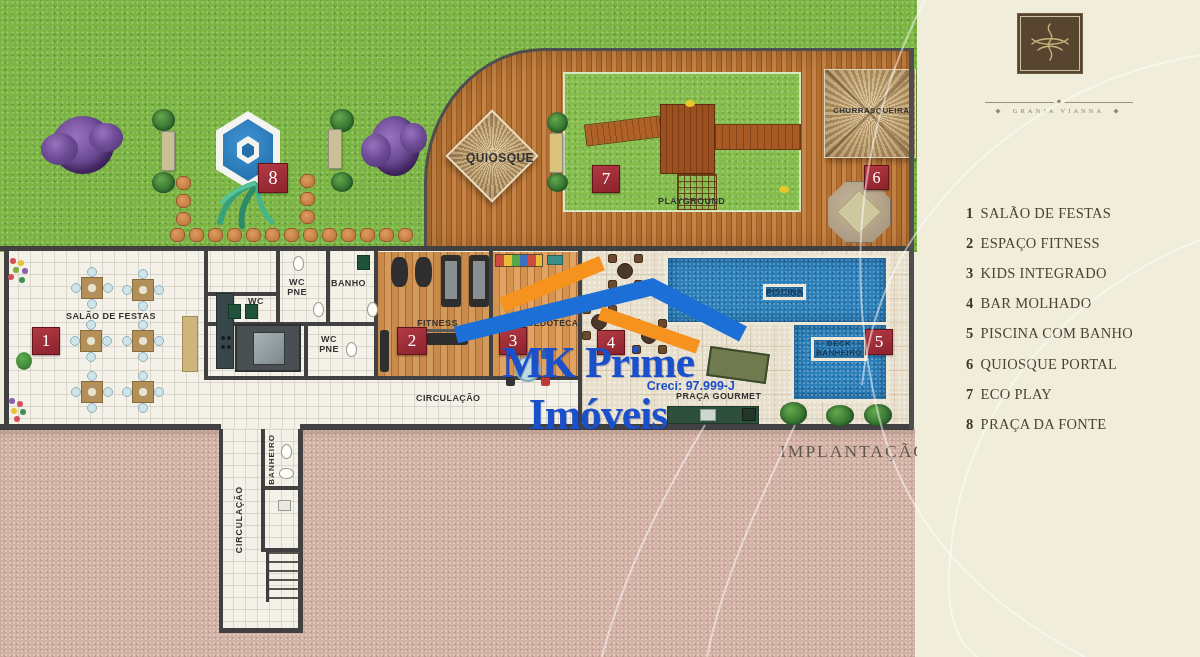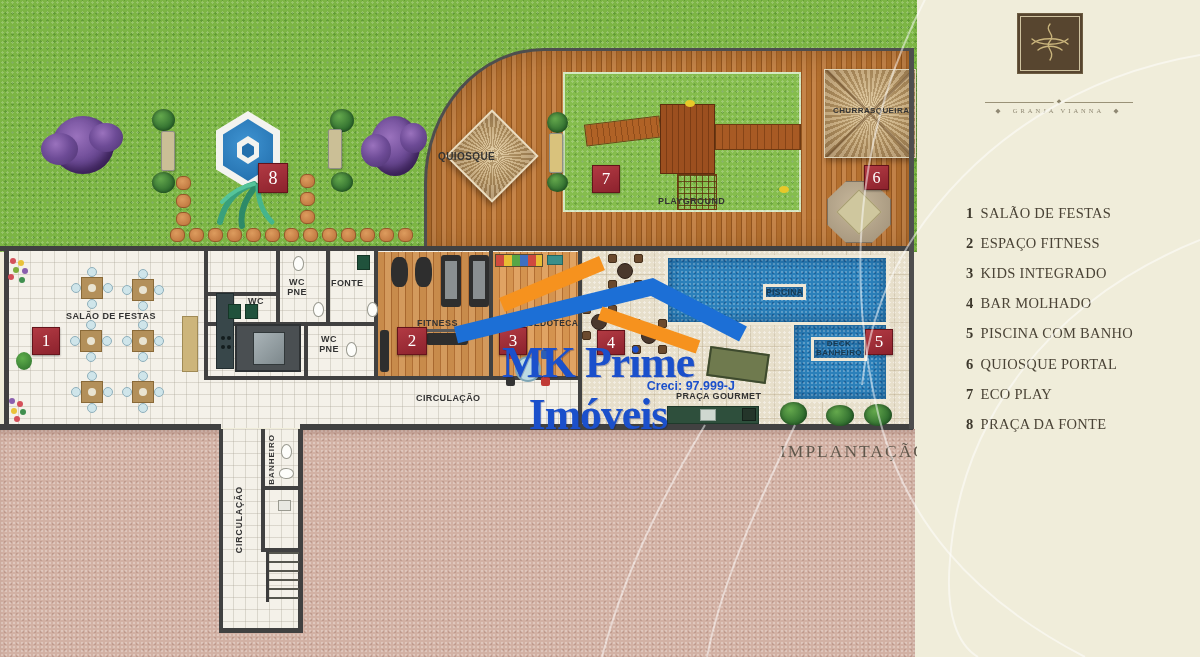--- a/index.html
+++ b/index.html
@@ -135,21 +135,21 @@
     <div class="abs" style="left:95px;top:30px;width:55px;height:70px;background:repeating-linear-gradient(90deg,#9c4f1f 0 5px,#7c3c14 5px 6px);border:1px solid #5e2d0e"></div>
     <div class="abs" style="left:150px;top:50px;width:86px;height:26px;background:repeating-linear-gradient(90deg,#a85a24 0 6px,#864417 6px 7px);border:1px solid #6e3a12"></div>
     <div class="abs" style="left:112px;top:100px;width:40px;height:36px;background-image:linear-gradient(rgba(90,50,10,.8) 1px,transparent 1px),linear-gradient(90deg,rgba(90,50,10,.8) 1px,transparent 1px);background-size:6px 6px;border:1px solid #6e3a12"></div>
     <div class="abs" style="left:120px;top:26px;width:10px;height:7px;background:#e8c829;border-radius:50%"></div>
     <div class="abs" style="left:214px;top:112px;width:10px;height:7px;background:#e8c829;border-radius:50%"></div>
   </div>
   <div class="lbl" style="left:658px;top:196px">PLAYGROUND</div>
   <div class="badge" style="left:592px;top:165px;width:28px;height:28px;font-size:17px">7</div>
 
   <div class="thatch" style="left:459px;top:123px;width:66px;height:66px;transform:rotate(45deg);border:2px solid #e9ddc1"></div>
-  <div class="lbl" style="left:438px;top:151px;font-size:10px">QUIOSQUE</div>
+  <div class="lbl" style="left:466px;top:151px;font-size:12px">QUIOSQUE</div>
 
   <div class="bush" style="left:547px;top:112px;width:21px;height:21px"></div>
   <div class="bench" style="left:549px;top:133px;width:14px;height:40px;background:#d9c27c"></div>
   <div class="bush" style="left:547px;top:173px;width:21px;height:19px"></div>
 
   <div class="thatch" style="left:824px;top:69px;width:92px;height:89px;border:1px solid #e0d4b8;
        background-image:linear-gradient(45deg,transparent 48.5%,rgba(90,60,30,.45) 49.5%,rgba(90,60,30,.45) 50.5%,transparent 51.5%),linear-gradient(-45deg,transparent 48.5%,rgba(90,60,30,.45) 49.5%,rgba(90,60,30,.45) 50.5%,transparent 51.5%),repeating-conic-gradient(from 0deg at 50% 50%,rgba(110,80,40,.25) 0 4deg,rgba(255,242,214,.22) 4deg 8deg),radial-gradient(circle at 50% 45%,#dcc59a 0%,#b99a6a 55%,#9c7d56 100%)"></div>
   <div class="lbl" style="left:833px;top:106px;font-size:8px">CHURRASQUEIRA</div>
   <div class="badge" style="left:864px;top:165px;width:25px;height:25px;font-size:16px">6</div>
   <div class="abs" style="left:827px;top:181px;width:64px;height:62px;z-index:5;clip-path:polygon(30% 0,70% 0,100% 30%,100% 70%,70% 100%,30% 100%,0 70%,0 30%);background:radial-gradient(circle at 45% 40%,#c8b89c,#9f9078);border:1px solid #7c7060"></div>
@@ -211,21 +211,21 @@
 
   <div class="toilet" style="left:293px;top:256px"></div>
   <div class="toilet" style="left:313px;top:302px"></div>
   <div class="toilet" style="left:367px;top:302px"></div>
   <div class="toilet" style="left:346px;top:342px"></div>
   <div class="sink" style="left:228px;top:304px"></div>
   <div class="sink" style="left:245px;top:304px"></div>
   <div class="sink" style="left:357px;top:255px"></div>
   <div class="lbl" style="left:248px;top:296px">WC</div>
   <div class="lbl wrap" style="left:280px;top:277px;width:34px">WC PNE</div>
-  <div class="lbl" style="left:331px;top:278px">FONTE</div>
+  <div class="lbl" style="left:331px;top:278px">BANHO</div>
   <div class="lbl wrap" style="left:312px;top:334px;width:34px">WC PNE</div>
 
   <div class="woodfloor" style="left:378px;top:252px;width:111px;height:126px"></div>
   <div class="gym" style="left:441px;top:255px;width:20px;height:52px"></div>
   <div class="abs" style="left:445px;top:261px;width:12px;height:38px;background:#8a8f91;z-index:10"></div>
   <div class="gym" style="left:469px;top:255px;width:20px;height:52px"></div>
   <div class="abs" style="left:473px;top:261px;width:12px;height:38px;background:#8a8f91;z-index:10"></div>
   <div class="gym" style="left:391px;top:257px;width:17px;height:30px;border-radius:40%"></div>
   <div class="gym" style="left:415px;top:257px;width:17px;height:30px;border-radius:40%"></div>
   <div class="gym" style="left:380px;top:330px;width:9px;height:42px"></div>

